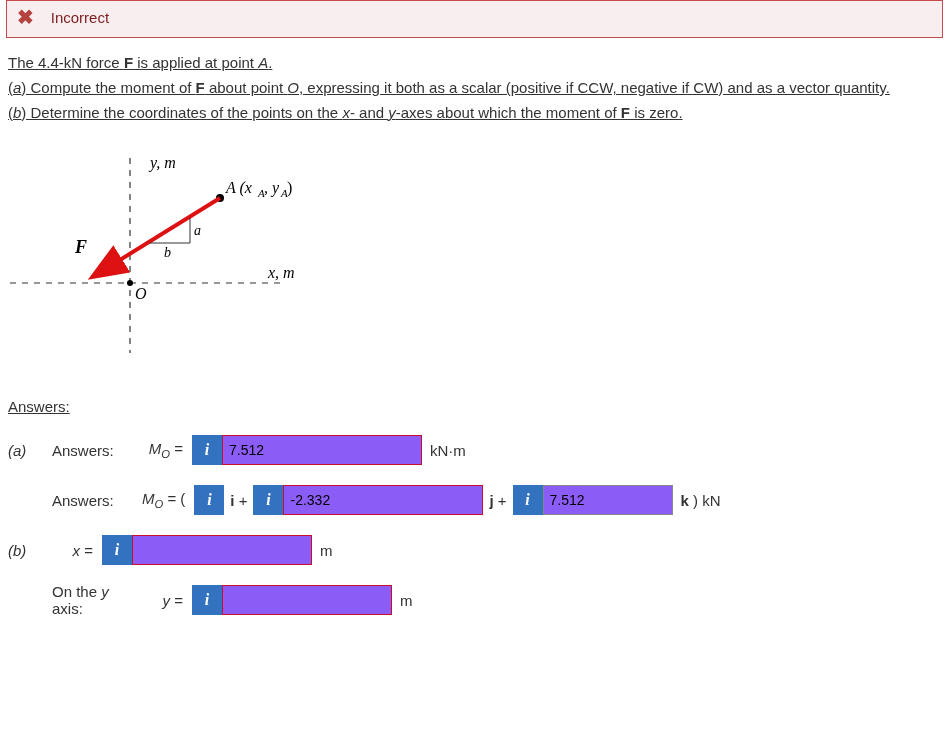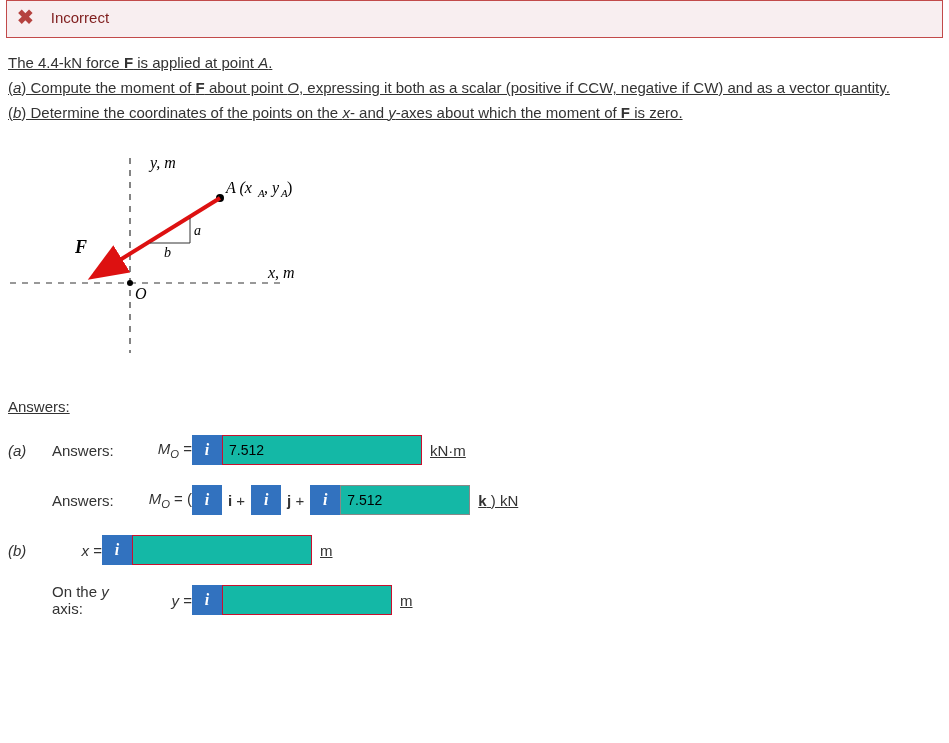--- a/index.html
+++ b/index.html
@@ -37,21 +37,21 @@
   .figure { margin: 20px 0 20px 0; }
   .answers-label { margin-top: 20px; margin-bottom: 20px; }
   .row {
     display: flex;
     align-items: center;
     margin: 16px 0;
     min-height: 34px;
   }
   .part-col { width: 44px; font-style: italic; }
   .label-col { width: 90px; }
-  .expr-col { min-width: 50px; text-align: right; white-space: nowrap; padding-right:0;}
+  .expr-col { min-width: 50px; text-align: right; white-space: nowrap; padding-right:9px;}
   .info-btn {
     width: 30px; height: 30px;
     background: #3272bf;
     color: #fff;
     display: inline-flex;
     align-items: center;
     justify-content: center;
     font-family: Georgia, "Times New Roman", serif;
     font-weight: bold;
     font-style: italic;
@@ -60,28 +60,28 @@
     margin-right: 0;
     border: none;
   }
   .answer-input {
     height: 30px;
     border: 1px solid #c8102e;
     outline: none;
     padding: 0 6px;
     font-size: 14px;
     vertical-align: middle;
-    background: #14b8a6;
+    background: #8b5cf6;
   }
   .answer-input.plain { border: 1px solid #888; }
   .w200 { width: 200px; }
   .w180 { width: 180px; }
   .w170 { width: 170px; }
   .w130 { width: 130px; }
-  .unit { margin-left: 8px; white-space: nowrap; text-decoration: underline; }
+  .unit { margin-left: 8px; white-space: nowrap; }
   .ij { margin: 0 6px; white-space: nowrap; }
   .group { display:flex; align-items:center; }
 </style>
 </head>
 <body>
 
 <div class="banner">
   <span class="banner-icon">✖</span>
   <span class="banner-text">Incorrect</span>
 </div>
@@ -150,20 +150,21 @@
   <div class="row">
     <div class="part-col"></div>
     <div class="label-col">Answers:</div>
     <div class="expr-col"><span class="italic">M<sub>O</sub></span> = (</div>
     <div class="group">
       <button class="info-btn">i</button>
     </div>
     <span class="ij"><span class="bold">i</span> +</span>
     <div class="group">
       <button class="info-btn">i</button>
+      <input class="answer-input w200" value="-2.332" style="">
     </div>
     <span class="ij"><span class="bold">j</span> +</span>
     <div class="group">
       <button class="info-btn">i</button>
       <input class="answer-input plain w130" value="7.512" style="">
     </div>
     <span class="unit"><span class="bold">k</span> ) kN</span>
   </div>
 
   <div class="row">

